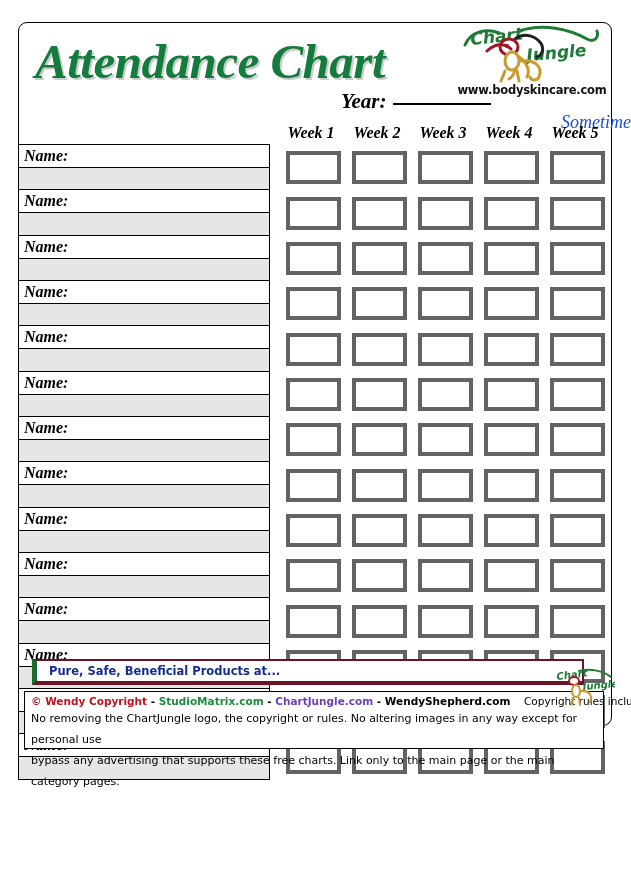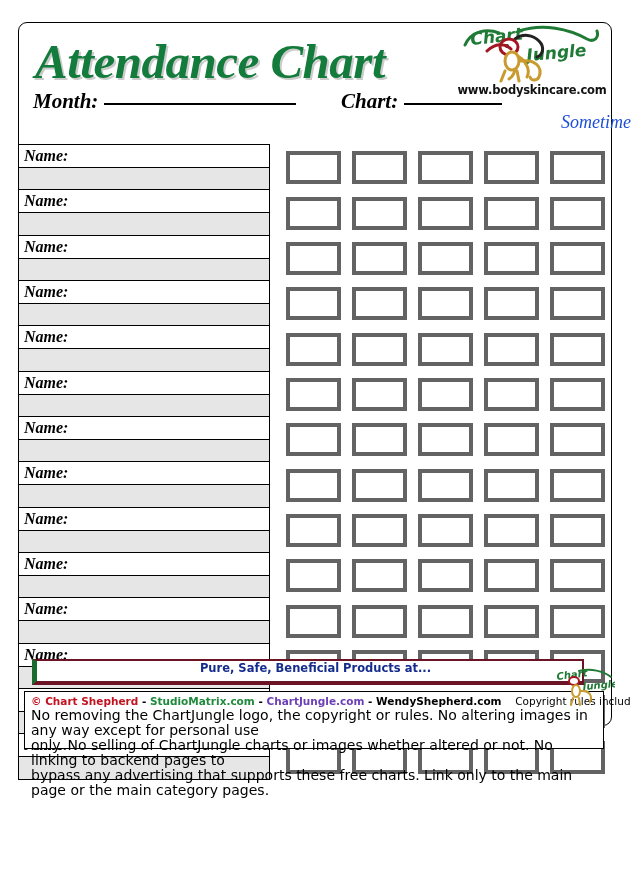--- a/index.html
+++ b/index.html
@@ -187,21 +187,20 @@
     background: #ffffff;
     display: flex;
     align-items: center;
     gap: 26px;
     padding-left: 12px;
     font-family: "DejaVu Sans", sans-serif;
     font-size: 11.5px;
     font-weight: bold;
     color: #142c8e;
     white-space: nowrap;
-    flex-direction: column;
   }
 
   
   #footer {
     position: absolute;
     left: 5px;
     top: 668px;
     width: 580px;
     height: 58px;
     box-sizing: border-box;
@@ -215,48 +214,45 @@
     font-weight: bold;
     white-space: nowrap;
   }
   .credit-owner   { color: #c1121f; }
   .credit-sep     { color: #000000; font-weight: bold; }
   .credit-cj      { color: #1f8a3c; }
   .credit-sm      { color: #6b3fb5; }
   .credit-ws      { color: #000000; }
   .credit-rules   { color: #000000; font-weight: normal; padding-left: 10px; }
   #footer-rules {
-    font-size: 14px;
+    font-size: 11px;
     color: #000000;
-    line-height: 15px;
+    line-height: 21px;
     padding-top: 1px;
   }
   #footer-logo {
     position: absolute;
     right: -12px;
     top: -24px;
     width: 62px;
     height: 38px;
   }
 </style>
 </head>
 <body>
 
 <div id="page-frame">
 
   <div id="header">
 
     <div id="chart-title">Attendance Chart</div>
 
-    <div class="field-row" id="month-field">
-      <span class="field-label">Month:</span><span class="field-rule"></span>
-    </div>
 
     <div class="field-row" id="year-field">
-      <span class="field-label">Chart:</span><span class="field-rule"></span>
+      <span class="field-label">Year:</span><span class="field-rule"></span>
     </div>
 
     <div id="logo-block">
       <div id="logo-mark">
         <svg viewBox="0 0 150 58" width="150" height="58" aria-hidden="true">
           <path d="M8 20 C14 6 30 3 42 8" stroke="#1f7a35" stroke-width="3" fill="none" stroke-linecap="round"></path>
           <text x="14" y="20" font-family="DejaVu Sans, sans-serif" font-size="17" font-weight="bold" font-style="italic" fill="#1f7a35" transform="rotate(-6 14 20)">Chart</text>
           <text x="70" y="36" font-family="DejaVu Sans, sans-serif" font-size="17" font-weight="bold" font-style="italic" fill="#1f7a35" transform="rotate(-5 70 36)">Jungle</text>
           <path d="M62 6 C86 -2 112 4 130 14 C138 18 142 12 140 6" stroke="#1f7a35" stroke-width="3" fill="none" stroke-linecap="round"></path>
           <path d="M58 14 C66 8 76 10 82 16 C88 22 86 30 80 32" stroke="#222222" stroke-width="3" fill="none" stroke-linecap="round"></path>
@@ -269,20 +265,27 @@
           <path d="M64 36 C78 34 86 42 82 52 C80 56 74 56 73 52" stroke="#c99a2e" stroke-width="3" fill="none" stroke-linecap="round"></path>
           <path d="M48 46 L44 56 M60 46 L62 56" stroke="#c99a2e" stroke-width="3" stroke-linecap="round"></path>
         </svg>
       </div>
       <div id="logo-url">www.bodyskincare.com</div>
     </div>
 
     <div id="sometimes-label">Sometimes</div>
   </div>
 
+  <div id="week-header">
+      <div class="week-head">Week 1</div>
+      <div class="week-head">Week 2</div>
+      <div class="week-head">Week 3</div>
+      <div class="week-head">Week 4</div>
+      <div class="week-head">Week 5</div>
+    </div>
 
   <div id="grid">
       <div class="grid-row">
         <div class="name-cell">
           <div class="name-line">Name:</div>
           <div class="name-blank"></div>
         </div>
         <div class="boxes-cell">
           <div class="check-box"></div>
           <div class="check-box"></div>
@@ -462,32 +465,31 @@
       </div>
     </div>
 
   <div id="ad-banner">
     <span>Pure, Safe, Beneficial Products at...</span>
   </div>
 
   <div id="footer">
     <div id="footer-credits">
       <span class="credit-owner">©</span>
-      <span class="credit-owner">Chart Shepherd</span>
+      <span class="credit-owner">Wendy Copyright</span>
       <span class="credit-sep">-</span>
       <span class="credit-cj">StudioMatrix.com</span>
       <span class="credit-sep">-</span>
       <span class="credit-sm">ChartJungle.com</span>
       <span class="credit-sep">-</span>
       <span class="credit-ws">WendyShepherd.com</span>
       <span class="credit-rules">Copyright rules include:</span>
     </div>
     <div id="footer-rules">
       <div>No removing the ChartJungle logo, the copyright or rules. No altering images in any way except for personal use</div>
-      <div>only. No selling of ChartJungle charts or images whether altered or not. No linking to backend pages to</div>
       <div>bypass any advertising that supports these free charts. Link only to the main page or the main category pages.</div>
     </div>
     <div id="footer-logo">
       <svg viewBox="0 0 62 38" width="62" height="38" aria-hidden="true">
         <text x="4" y="12" font-family="DejaVu Sans, sans-serif" font-size="10" font-weight="bold" font-style="italic" fill="#1f7a35" transform="rotate(-7 4 12)">Chart</text>
         <text x="30" y="22" font-family="DejaVu Sans, sans-serif" font-size="10" font-weight="bold" font-style="italic" fill="#1f7a35" transform="rotate(-5 30 22)">Jungle</text>
         <path d="M26 3 C38 0 50 3 58 9" stroke="#1f7a35" stroke-width="2" fill="none" stroke-linecap="round"></path>
         <ellipse cx="21" cy="13" rx="5" ry="4" fill="#ffffff" stroke="#a31621" stroke-width="2"></ellipse>
         <ellipse cx="23" cy="23" rx="4" ry="6" fill="#ffffff" stroke="#c99a2e" stroke-width="2"></ellipse>
         <path d="M28 23 C36 22 40 28 37 34" stroke="#c99a2e" stroke-width="2" fill="none" stroke-linecap="round"></path>

